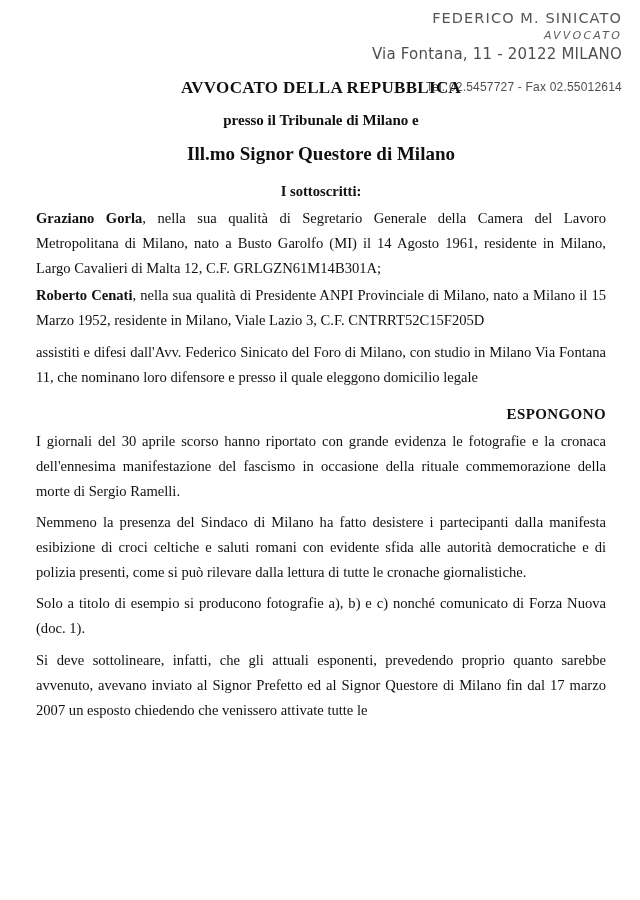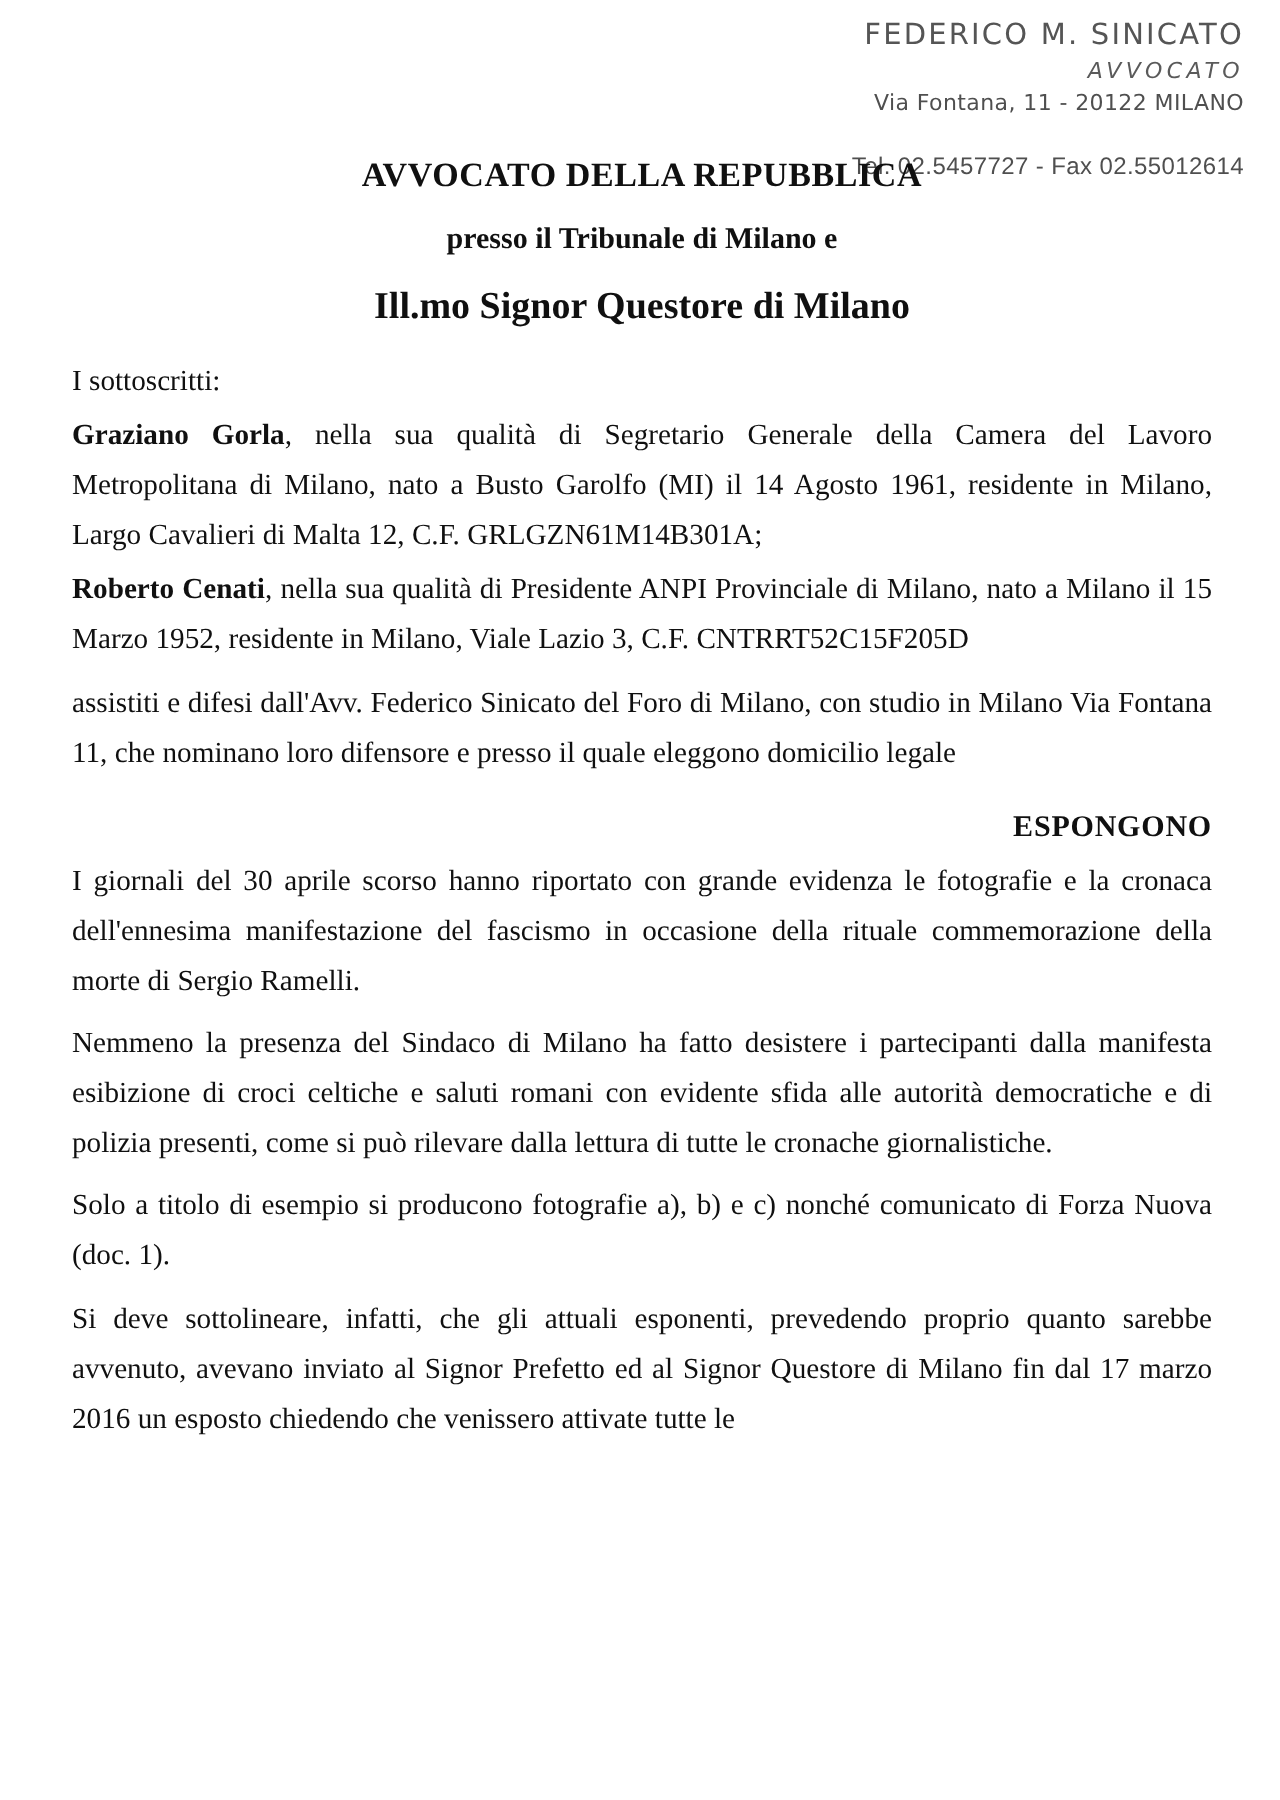--- a/index.html
+++ b/index.html
@@ -42,21 +42,21 @@
   .lh-role {
     font-family: "DejaVu Sans", sans-serif;
     font-size: 11px;
     letter-spacing: 2.2px;
     font-style: italic;
     color: #5a5a5a;
     margin-top: 1px;
   }
   .lh-addr {
     font-family: "DejaVu Sans", sans-serif;
-    font-size: 11px;
+    font-size: 15px;
     letter-spacing: 0.2px;
     color: #4f4f4f;
     margin-top: 3px;
   }
   .lh-tel {
     font-family: Liberation Sans, sans-serif;
     font-size: 12px;
     letter-spacing: 0.2px;
     color: #4f4f4f;
     margin-top: 17px;
@@ -100,21 +100,22 @@
   
   p.para {
     font-size: 14.6px;
     line-height: 1.72;
     margin: 0;
     text-align: justify;
     text-justify: inter-word;
   }
   p.intro {
     margin-top: 14px;
-    text-align: left;
+    text-align: center;
+    font-weight: bold;
   }
   p.block {
     margin-top: 2px;
   }
   p.spaced {
     margin-top: 6px;
   }
   .nm {
     font-weight: bold;
   }
@@ -148,16 +149,16 @@
       <span class="nm">Roberto Cenati</span><span>, nella sua qualità di Presidente ANPI Provinciale di Milano, nato a Milano il 15 Marzo 1952, residente in Milano, Viale Lazio 3, C.F. CNTRRT52C15F205D</span>
     </p>
 
     <p class="para spaced">assistiti e difesi dall'Avv. Federico Sinicato del Foro di Milano, con studio in Milano Via Fontana 11, che nominano loro difensore e presso il quale eleggono domicilio legale</p>
 
     <div class="section-head">ESPONGONO</div>
 
     <p class="para">I giornali del 30 aprile scorso hanno riportato con grande evidenza le fotografie e la cronaca dell'ennesima manifestazione del fascismo in occasione della rituale commemorazione della morte di Sergio Ramelli.</p>
     <p class="para spaced">Nemmeno la presenza del Sindaco di Milano ha fatto desistere i partecipanti dalla manifesta esibizione di croci celtiche e saluti romani con evidente sfida alle autorità democratiche e di polizia presenti, come si può rilevare dalla lettura di tutte le cronache giornalistiche.</p>
     <p class="para spaced">Solo a titolo di esempio si producono fotografie a), b) e c) nonché comunicato di Forza Nuova (doc. 1).</p>
-    <p class="para spaced">Si deve sottolineare, infatti, che gli attuali esponenti, prevedendo proprio quanto sarebbe avvenuto, avevano inviato al Signor Prefetto ed al Signor Questore di Milano fin dal 17 marzo 2016 un esposto chiedendo che venissero attivate tutte le</p>
+    <p class="para spaced">Si deve sottolineare, infatti, che gli attuali esponenti, prevedendo proprio quanto sarebbe avvenuto, avevano inviato al Signor Prefetto ed al Signor Questore di Milano fin dal 17 marzo 2007 un esposto chiedendo che venissero attivate tutte le</p>
 
   </div>
 </div>
 
 </body></html>

